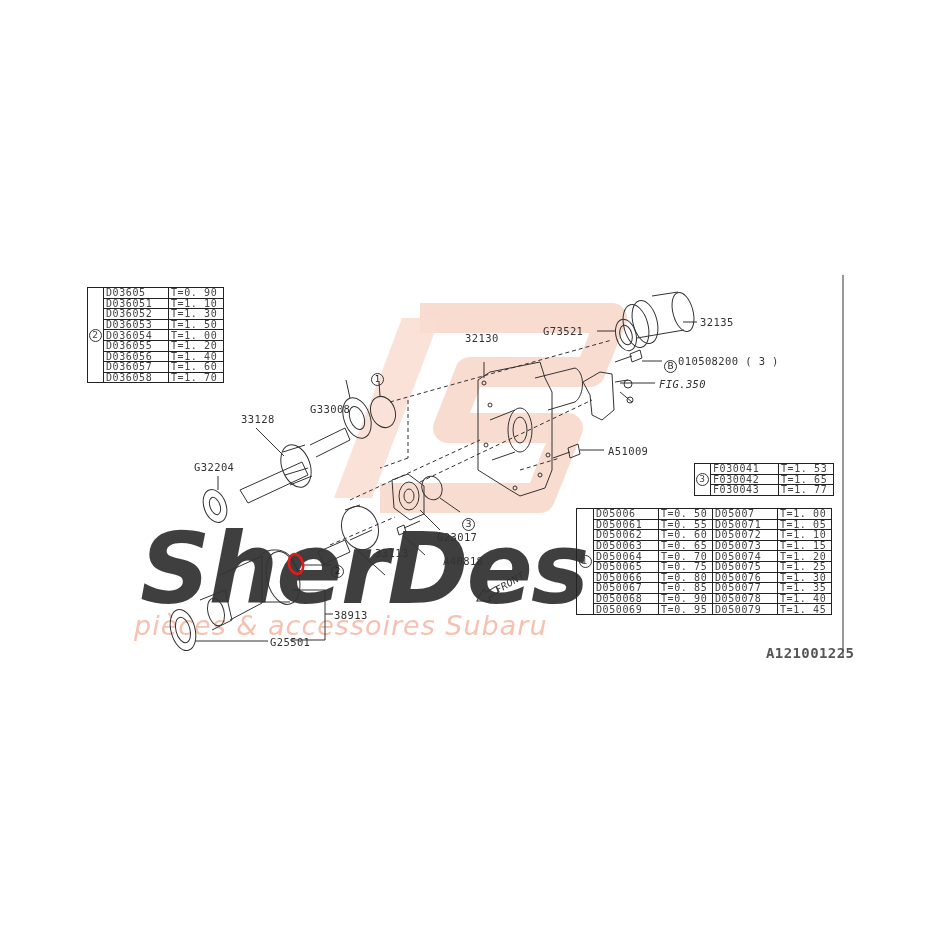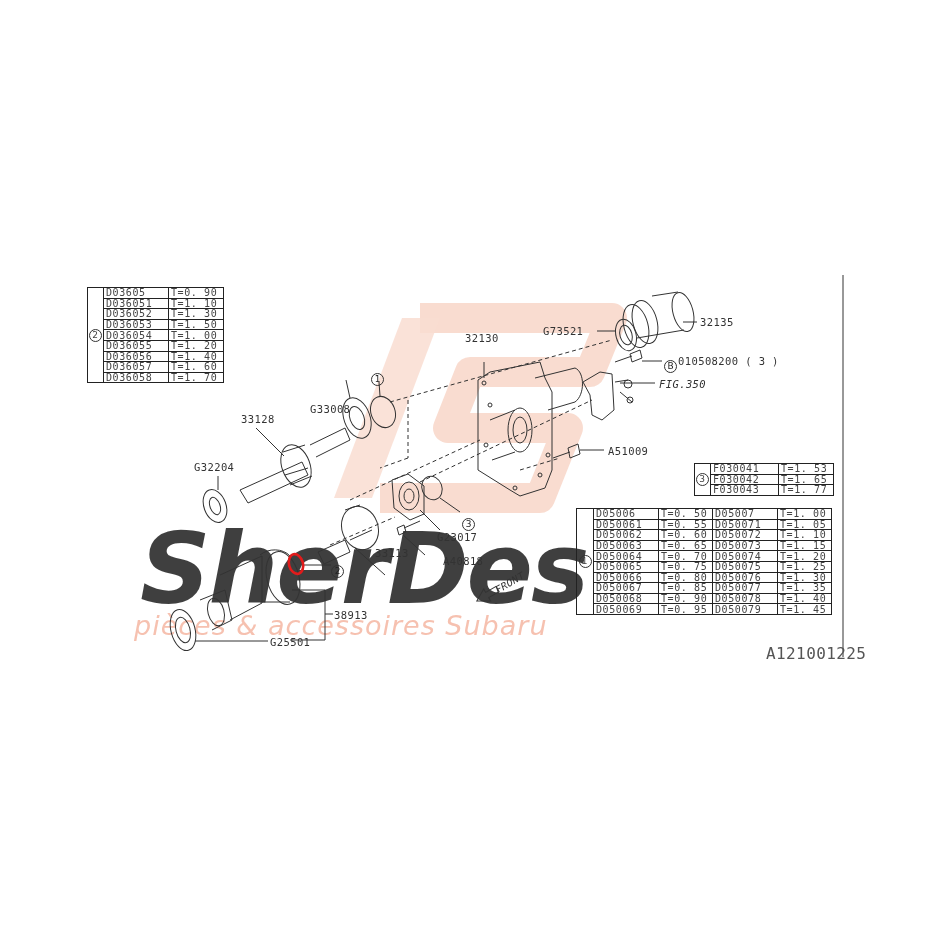--- a/index.html
+++ b/index.html
@@ -195,21 +195,21 @@
 </div>
 <div class="abs" style="left:462px; top:512px;">
   <span class="circ-num">3</span>
 </div>
 <div class="abs" style="left:331px; top:559px;">
   <span class="circ-num">2</span>
 </div>
 
 <div class="lbl" style="left:494px; top:578px; transform:rotate(-30deg); font-style:italic; font-size:10px;">FRONT</div>
 
-<div class="lbl" style="left:766px; top:646px; font-size:16px; color:#555;">A121001225</div>
+<div class="lbl" style="left:766px; top:646px; font-size:14px; color:#555;font-weight:bold;">A121001225</div>
 
 <table class="spec" style="left:87px; top:287px;">
   <tbody>
       <tr>
     <td class="circ" rowspan="9">
       <span class="circ-num">2</span>
     </td>
     <td style="width:60px;">D03605</td>
     <td style="width:50px;">T=0. 90</td>
   </tr>

